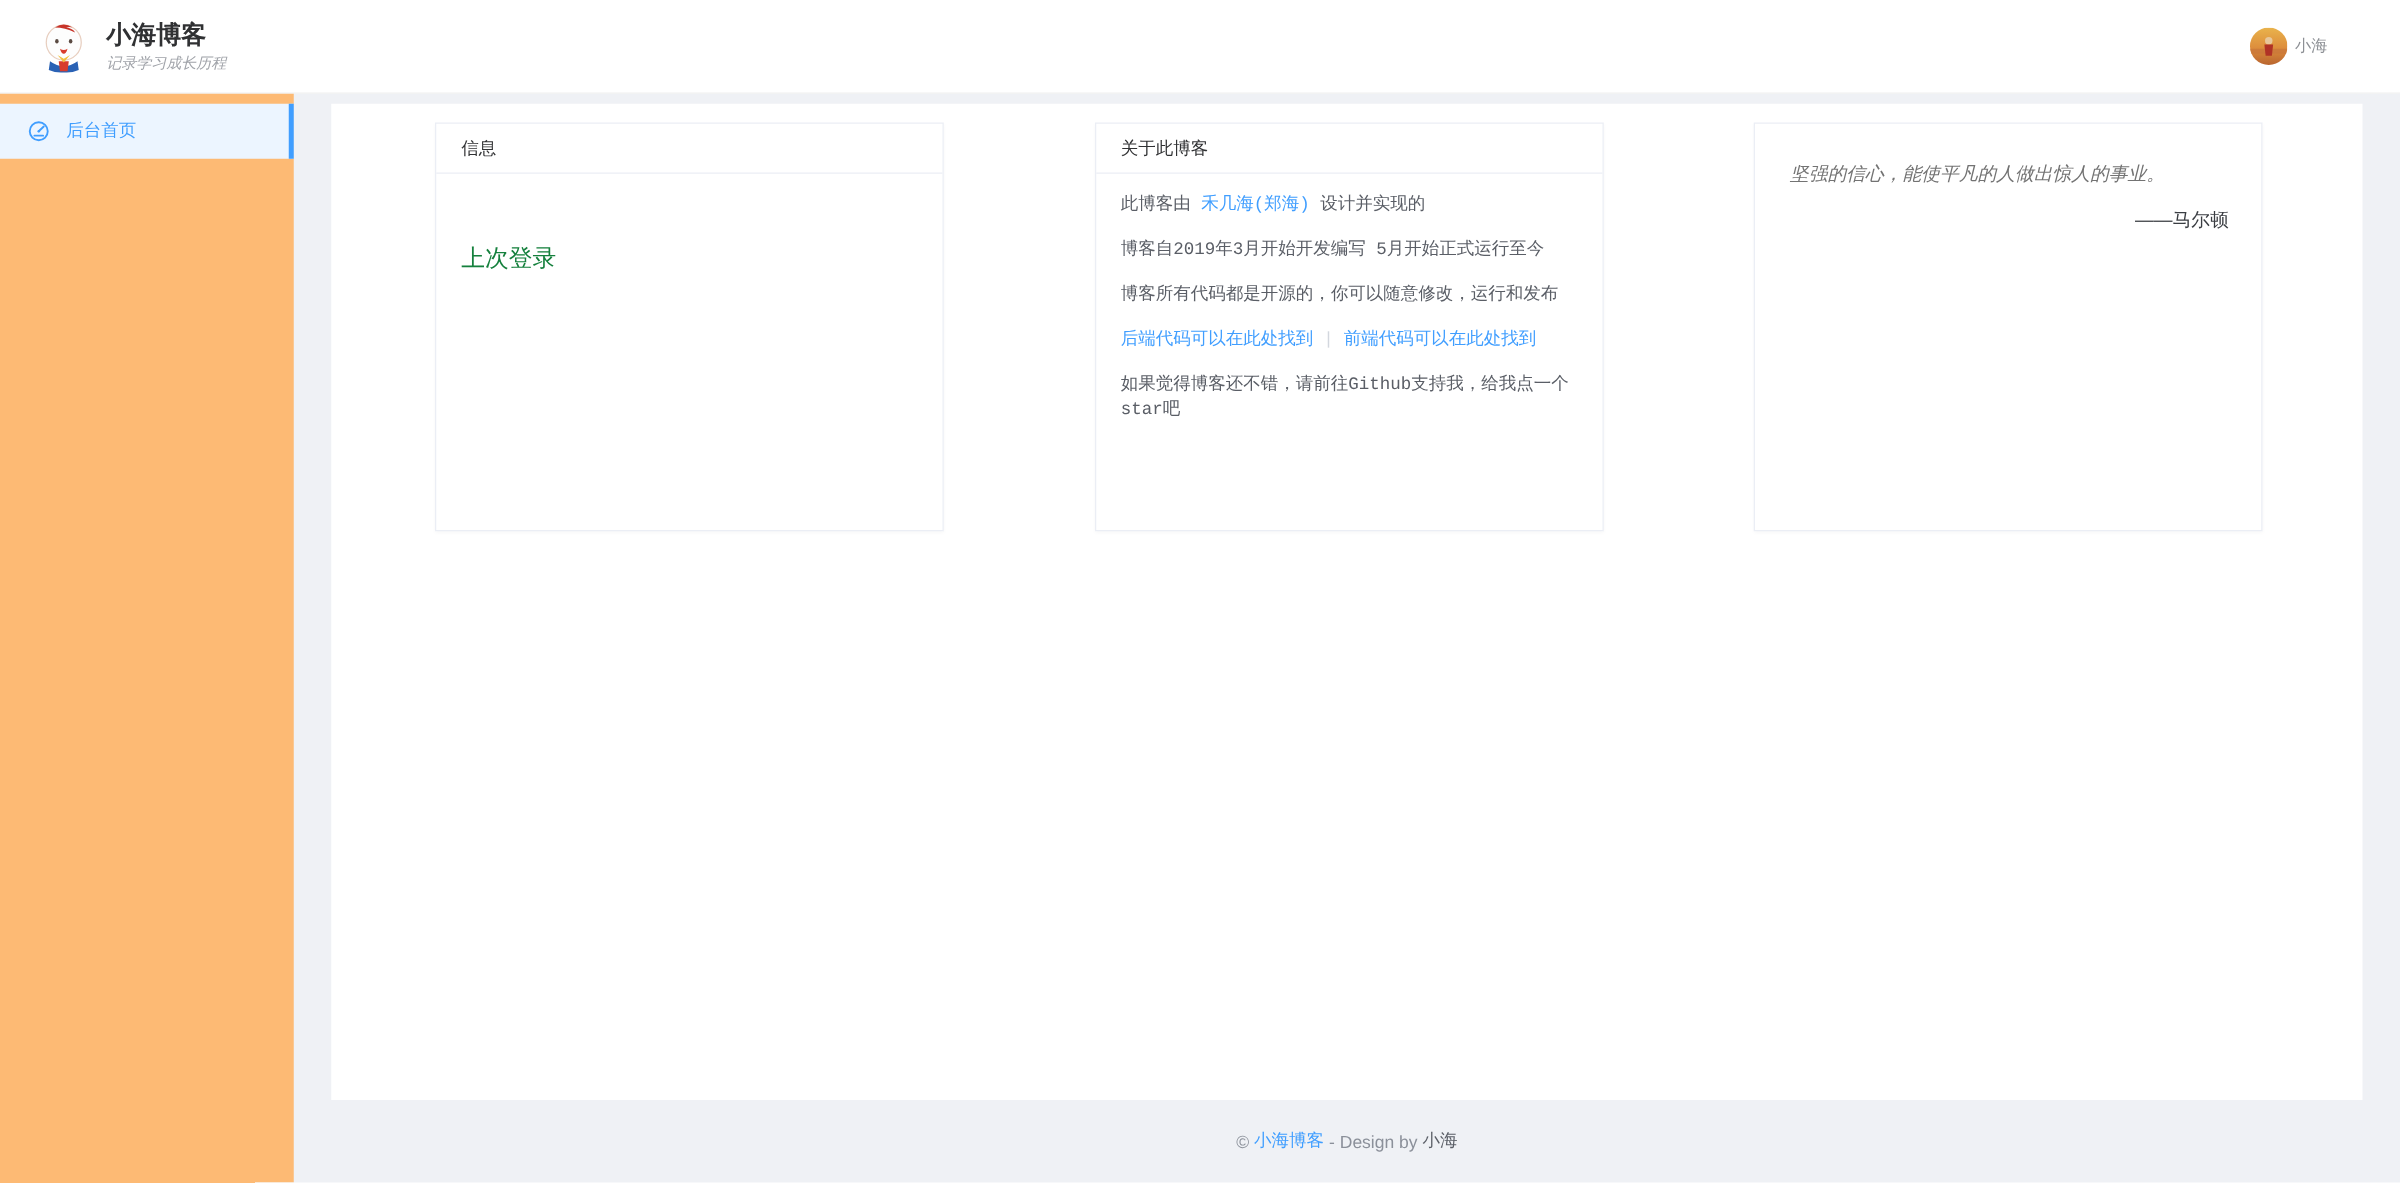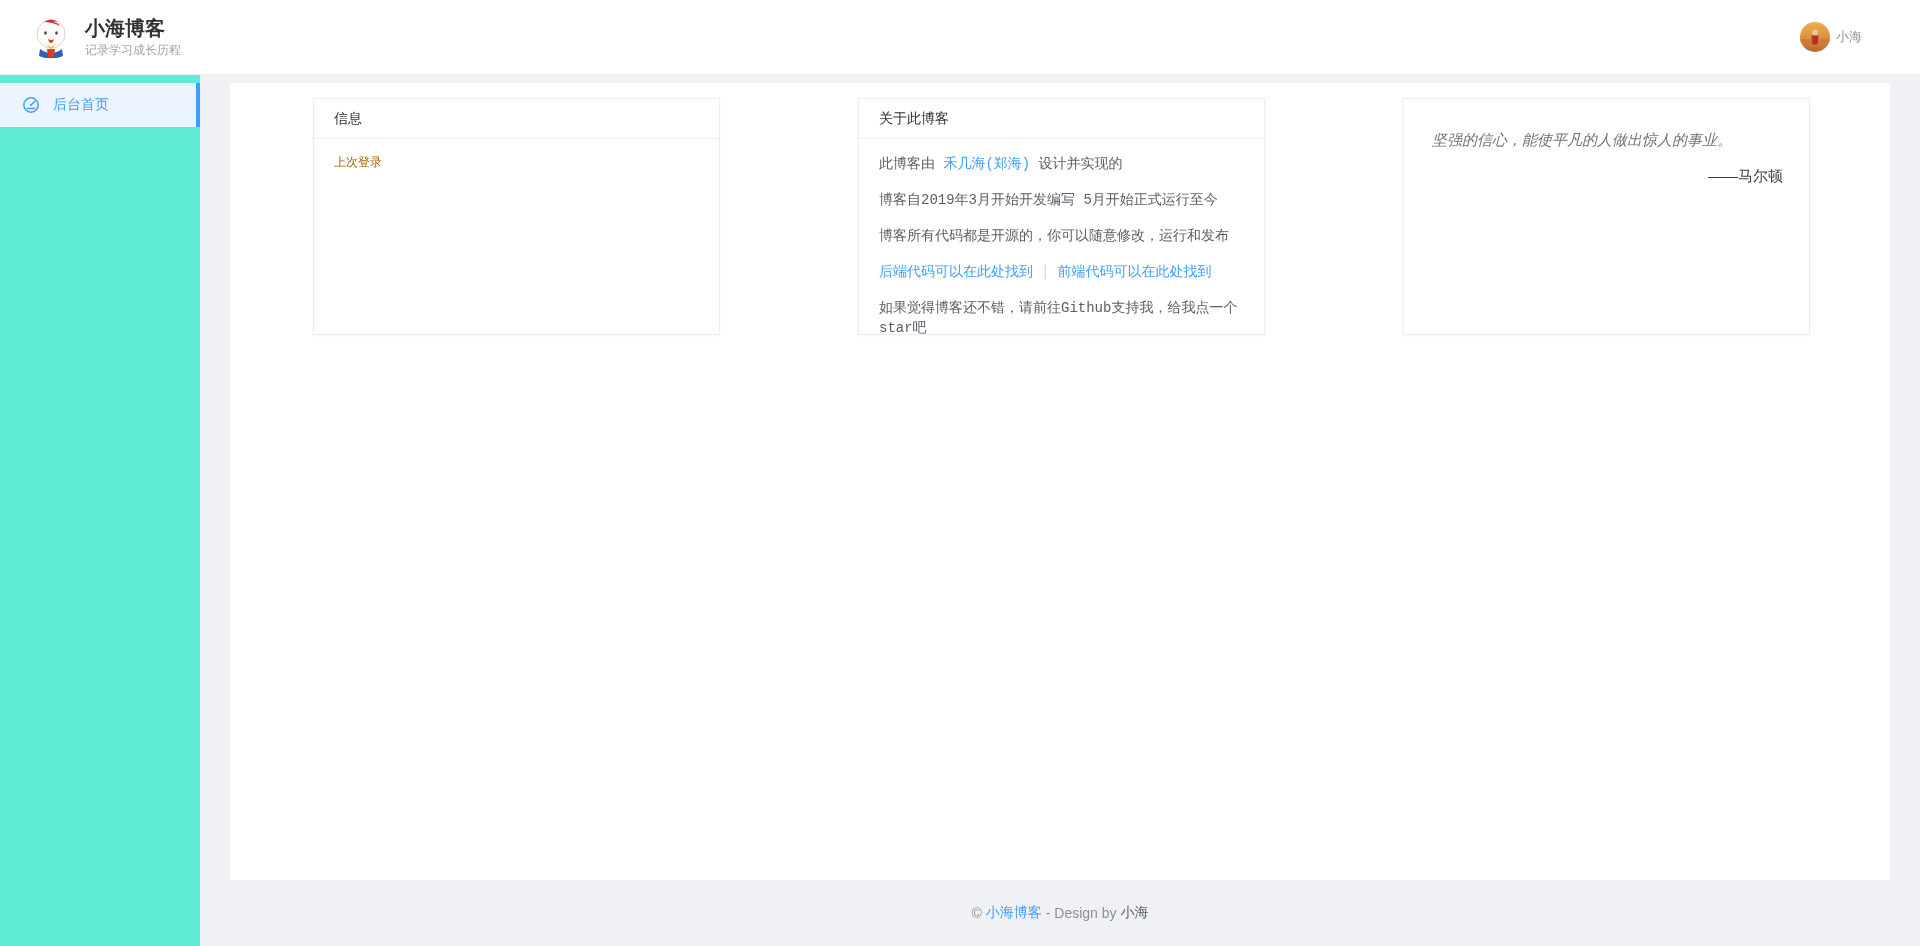--- a/index.html
+++ b/index.html
@@ -18,33 +18,33 @@
     background: #fff;
     border-bottom: 1px solid #f0f0f0;
     display: flex;
     align-items: center;
     justify-content: space-between;
     padding: 0 58px 0 30px;
   }
   .brand { display: flex; align-items: center; gap: 13px; }
   .brand-logo { width: 42px; height: 42px; flex: 0 0 auto; }
   .brand-title { font-size: 20px; font-weight: bold; color: #303133; line-height: 24px; }
-  .brand-subtitle { font-size: 12px; color: #a0a3a9; margin-top: 2px; }
+  .brand-subtitle { font-size: 12px; color: #a0a3a9; margin-top: 2px; font-style: italic; }
   .user { display: flex; align-items: center; gap: 6px; cursor: pointer; }
   .avatar {
     width: 30px; height: 30px; border-radius: 50%;
     overflow: hidden; flex: 0 0 auto;
   }
   .user-name { font-size: 13px; color: #8d9095; }
 
   
   .layout { display: flex; height: 871px; }
   .sidebar {
-    width: 200px;
-    background: #5eead4;
+    width: 235px;
+    background: #fdba74;
     flex: 0 0 auto;
     padding-top: 8px;
   }
   .menu-item {
     height: 44px;
     margin-bottom: 5px;
     display: flex;
     align-items: center;
     padding-left: 22px;
     font-size: 14px;
@@ -74,33 +74,33 @@
   
   .main-wrap { flex: 1 1 auto; padding: 8px 30px 0 30px; display: flex; flex-direction: column; }
   .panel {
     background: #fff;
     height: 797px;
     padding: 15px 80px 0 83px;
   }
   .cards-row { display: flex; justify-content: space-between; }
   .card {
     width: 407px;
-    height: 237px;
+    height: 327px;
     background: #fff;
     border: 1px solid #ebeef5;
     box-shadow: 0 1px 3px rgba(0,0,0,0.03);
   }
   .card-header {
     padding: 11px 20px 10px 20px;
     border-bottom: 1px solid #ebeef5;
     font-size: 14px;
     color: #303133;
   }
   .card-body { padding: 15px 20px; }
-  .muted-label { font-size: 12px; color: #a16207; }
+  .muted-label { font-size: 19px; color: #15803d; margin-top: 40px; }
   .login-time { font-size: 26px; color: #25282e; margin-top: 9px; letter-spacing: 0.5px; }
 
   .about-body { padding: 15px 20px 0 20px; font-size: 14px; color: #5a5e66; }
   .about-body p { line-height: 20px; margin: 0 0 16px 0; font-family: Liberation Mono, monospace; }
   .link { color: #409eff; }
   .link-sep { color: #d3d7de; padding: 0 8px; }
 
   .quote-body { padding: 30px 26px 0 28px; }
   .quote-text {
     font-style: italic;

